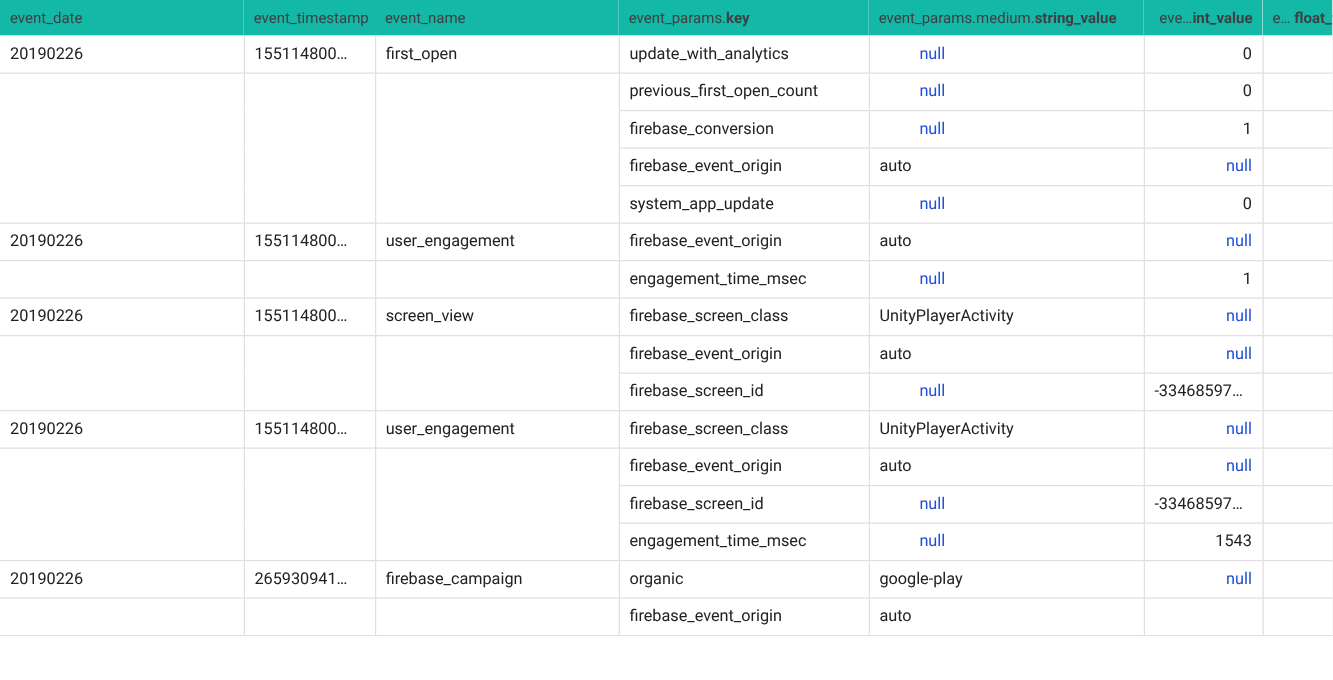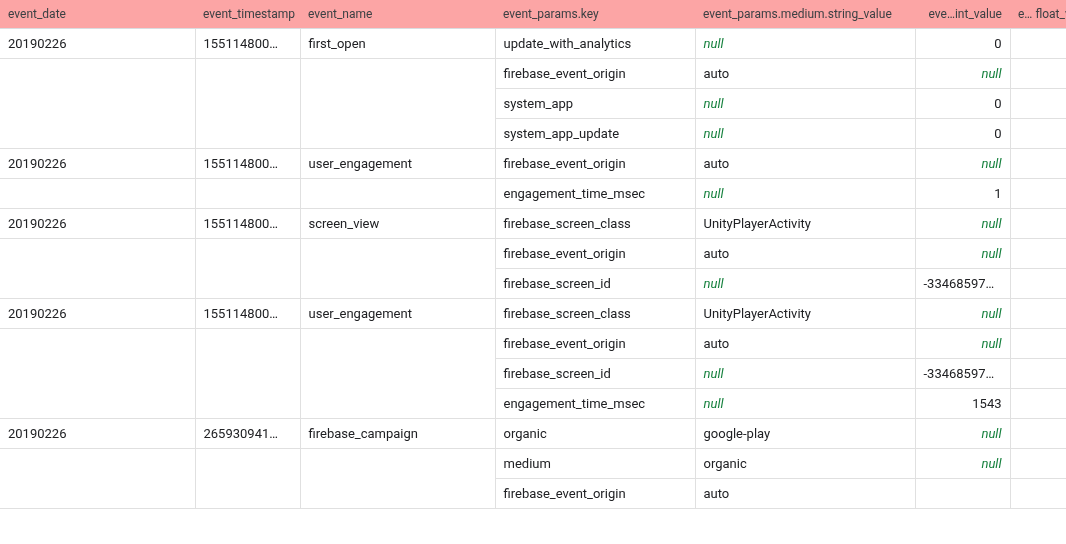--- a/index.html
+++ b/index.html
@@ -9,50 +9,50 @@
     color: #202124;
     background: #fff;
     overflow: hidden;
   }
   .table {
     width: 1066px;
     border-collapse: collapse;
     table-layout: fixed;
   }
   .header-row {
-    background: #fca5a5;
+    background: #14b8a6;
   }
   .header-row th {
     text-align: left;
     font-weight: 400;
     color: #3c4043;
     padding: 7px 8px;
     border-bottom: 1px solid #dadce0;
     white-space: nowrap;
     overflow: hidden;
     text-overflow: clip;
     font-size: 12px;
   }
-  .header-row th .bold { font-weight: 400; }
+  .header-row th .bold { font-weight: 700; }
   .header-row th.right { text-align: right; margin-top: 39px; }
   td {
     padding: 7px 8px;
     border-bottom: 1px solid #e0e0e0;
     border-right: 1px solid #e0e0e0;
     vertical-align: top;
     white-space: nowrap;
     overflow: hidden;
     text-overflow: ellipsis;
   }
   td.empty { border-bottom: none; }
   td.group-last { border-bottom: 1px solid #e0e0e0; }
   td.right { text-align: right; }
   .null {
-    color: #15803d;
-    font-style: italic;
+    color: #1d4ed8;
+    margin-left: 32px;
   }
   .col-date { width: 195px; }
   .col-ts { width: 105px; }
   .col-name { width: 195px; }
   .col-key { width: 200px; }
   .col-strval { width: 220px; }
   .col-intval { width: 95px; }
   .col-floatval { width: 56px; }
 </style>
 </head>
@@ -94,32 +94,41 @@
         <td>first_open</td>
         <td>update_with_analytics</td>
         <td><span class="null">null</span></td>
         <td class="right">0</td>
         <td class="right"></td>
       </tr>
       <tr>
         <td class="empty"></td>
         <td class="empty"></td>
         <td class="empty"></td>
-        <td>firebase_event_origin</td>
-        <td>auto</td>
-        <td class="right"><span class="null">null</span></td>
-        <td class="right"></td>
-      </tr>
-      <tr>
-        <td class="empty"></td>
-        <td class="empty"></td>
-        <td class="empty"></td>
-        <td>system_app</td>
+        <td>previous_first_open_count</td>
         <td><span class="null">null</span></td>
         <td class="right">0</td>
+        <td class="right"></td>
+      </tr>
+      <tr>
+        <td class="empty"></td>
+        <td class="empty"></td>
+        <td class="empty"></td>
+        <td>firebase_conversion</td>
+        <td><span class="null">null</span></td>
+        <td class="right">1</td>
+        <td class="right"></td>
+      </tr>
+      <tr>
+        <td class="empty"></td>
+        <td class="empty"></td>
+        <td class="empty"></td>
+        <td>firebase_event_origin</td>
+        <td>auto</td>
+        <td class="right"><span class="null">null</span></td>
         <td class="right"></td>
       </tr>
       <tr>
         <td class="group-last"></td>
         <td class="group-last"></td>
         <td class="group-last"></td>
         <td>system_app_update</td>
         <td><span class="null">null</span></td>
         <td class="right">0</td>
         <td class="right"></td>
@@ -208,29 +217,20 @@
       <tr>
         <td>20190226</td>
         <td>265930941…</td>
         <td>firebase_campaign</td>
         <td>organic</td>
         <td>google-play</td>
         <td class="right"><span class="null">null</span></td>
         <td class="right"></td>
       </tr>
       <tr>
-        <td class="empty"></td>
-        <td class="empty"></td>
-        <td class="empty"></td>
-        <td>medium</td>
-        <td>organic</td>
-        <td class="right"><span class="null">null</span></td>
-        <td class="right"></td>
-      </tr>
-      <tr>
         <td class="group-last"></td>
         <td class="group-last"></td>
         <td class="group-last"></td>
         <td>firebase_event_origin</td>
         <td>auto</td>
         <td class="right"></td>
         <td class="right"></td>
       </tr>
     </tbody>
 </table>

